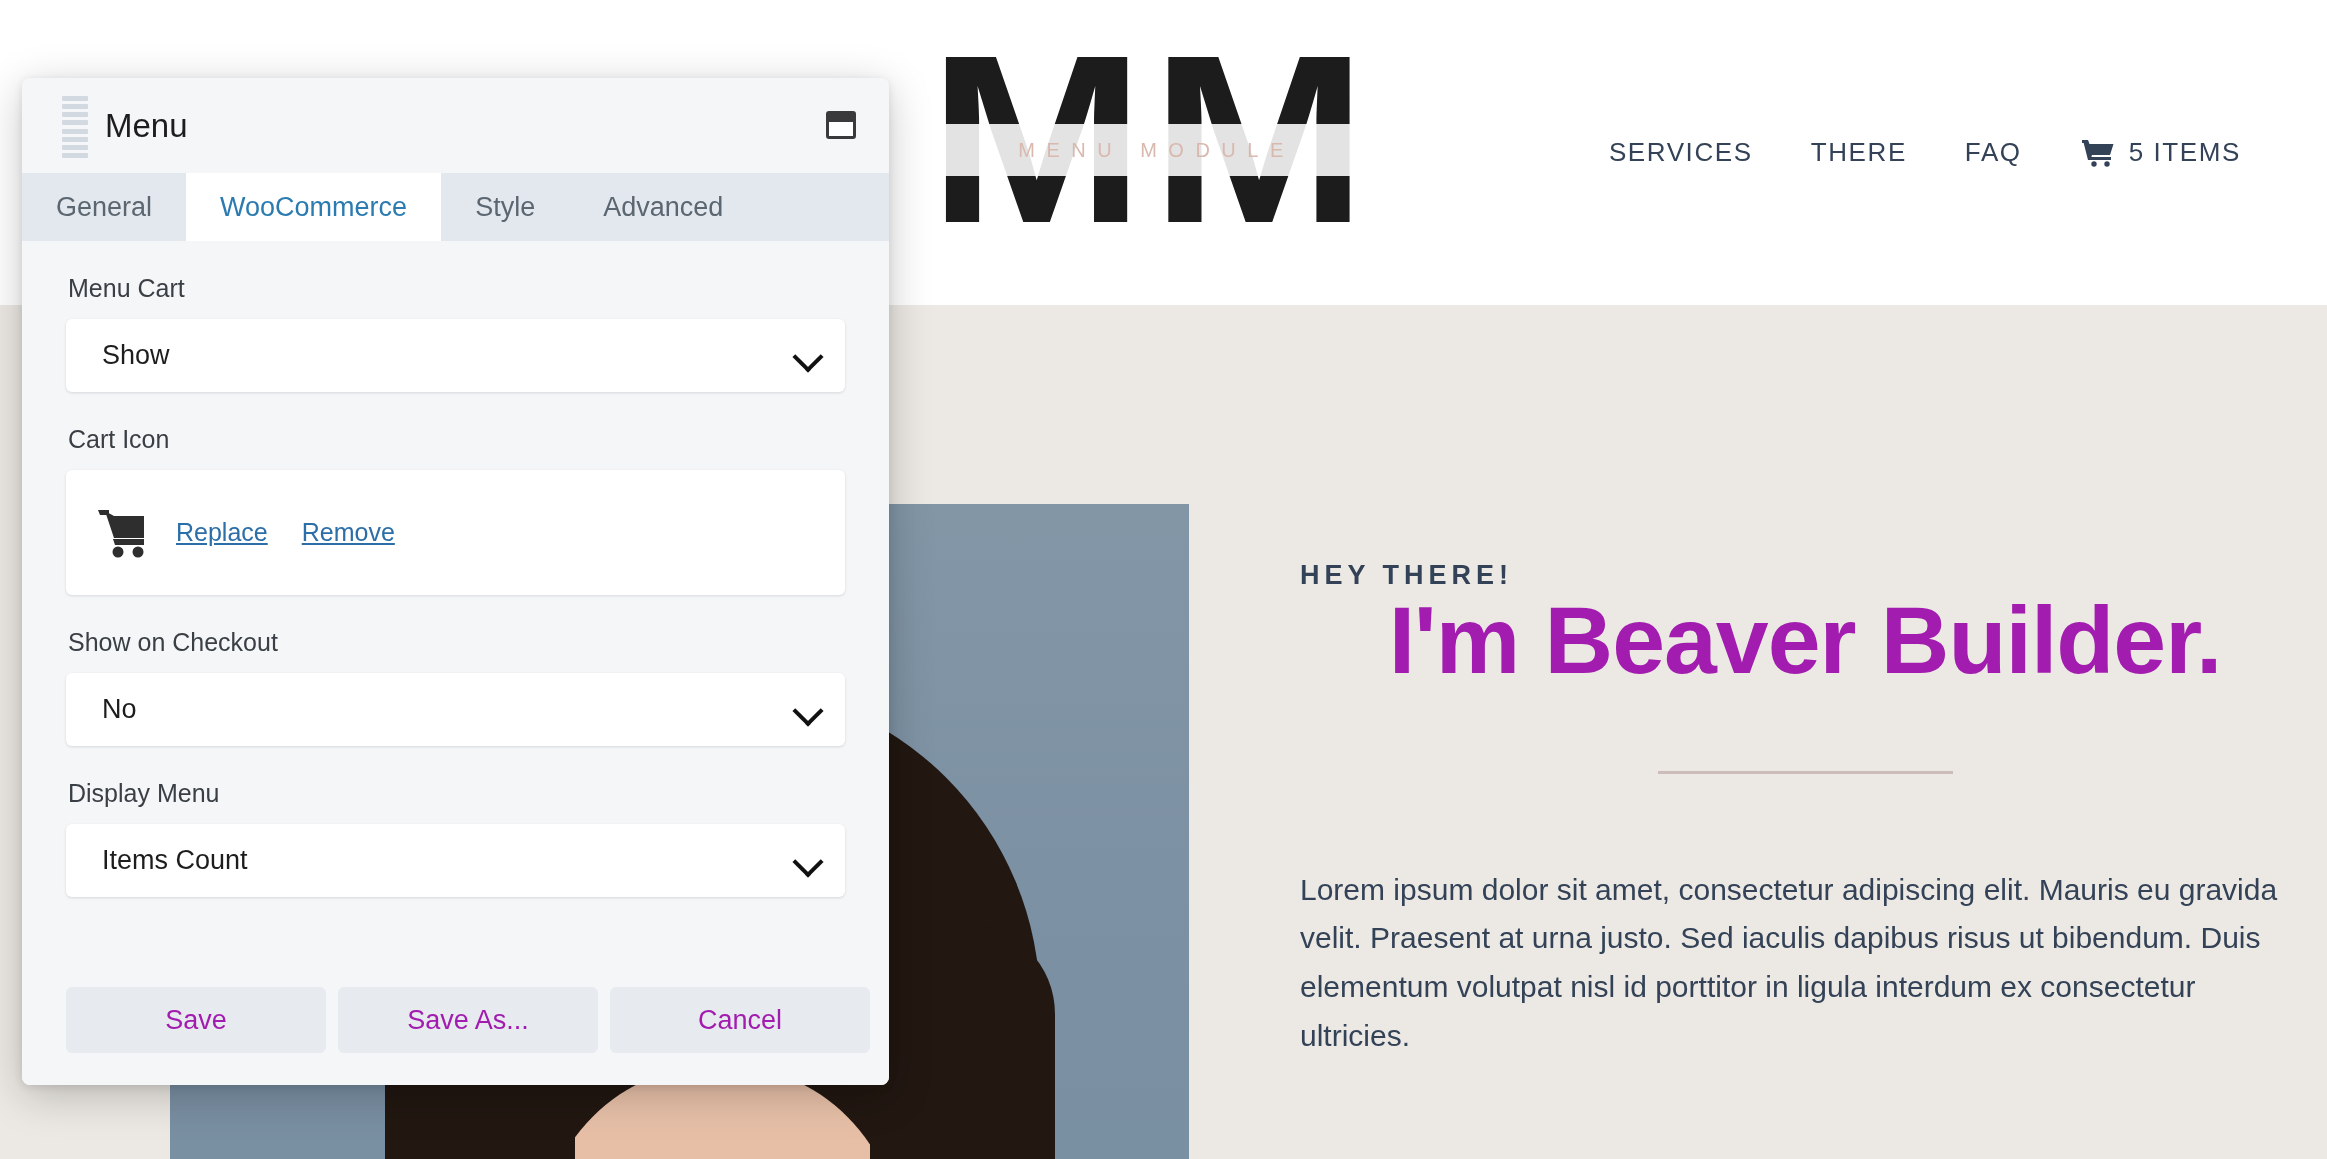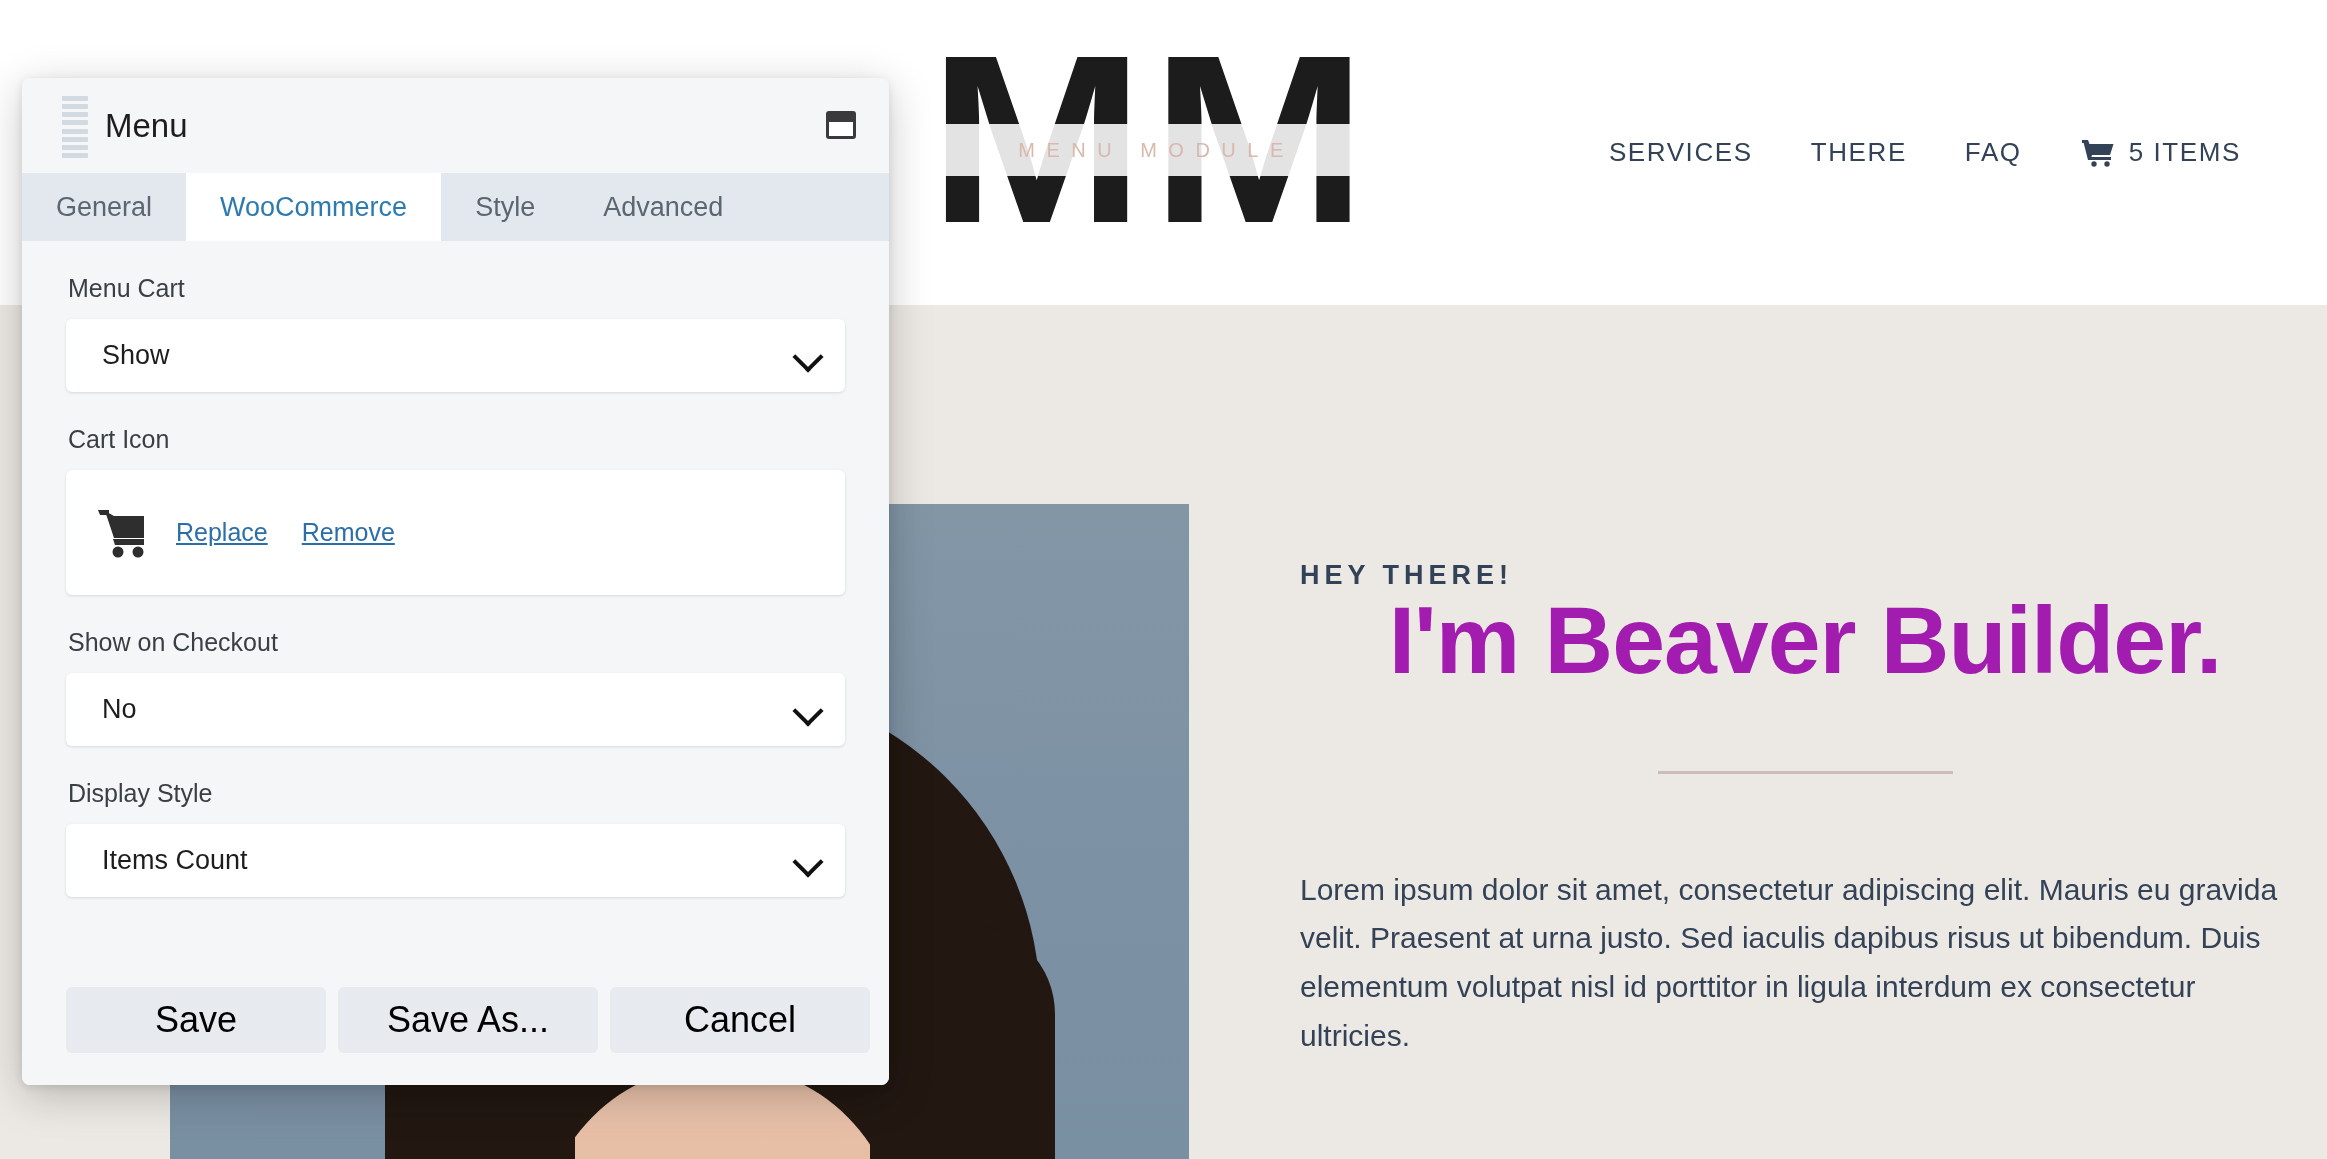--- a/index.html
+++ b/index.html
@@ -171,21 +171,21 @@
   }
 
   #panel-footer{
     position:absolute;left:0;bottom:0;width:867px;height:130px;
     background:#f4f6f8;display:flex;align-items:center;padding-left:44px;
     gap:12px;box-sizing:border-box;
   }
   .footer-btn{
     height:66px;min-width:260px;background:#e7eaef;border:none;border-radius:6px;
     font-family:"Liberation Sans", sans-serif;
-    font-size:36px;color:#000000;cursor:pointer;
+    font-size:27px;color:#a21caf;cursor:pointer;
   }
 </style>
 </head>
 <body>
 
 <div id="site">
 
   <div id="site-header">
 
     <div id="logo-wrap">
@@ -277,21 +277,21 @@
 
     <div class="field">
       <div class="field-label">Show on Checkout</div>
       <div class="select-box">
         <span class="select-value">No</span>
         <span class="select-caret"></span>
       </div>
     </div>
 
     <div class="field">
-      <div class="field-label">Display Style</div>
+      <div class="field-label">Display Menu</div>
       <div class="select-box">
         <span class="select-value">Items Count</span>
         <span class="select-caret"></span>
       </div>
     </div>
 
   </div>
 
   <div id="panel-footer">
     <button class="footer-btn">Save</button>

